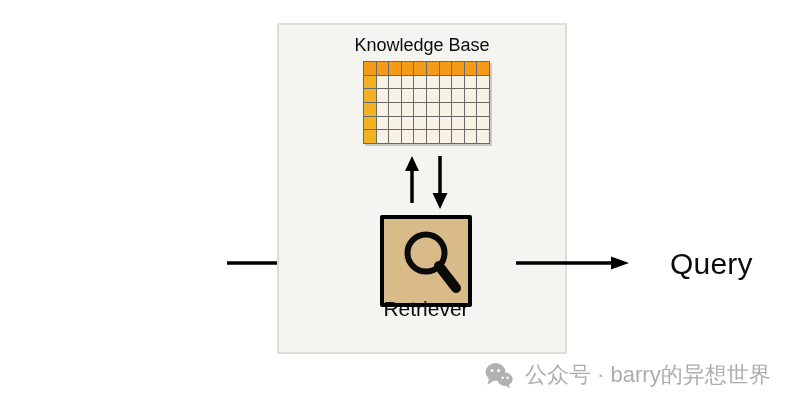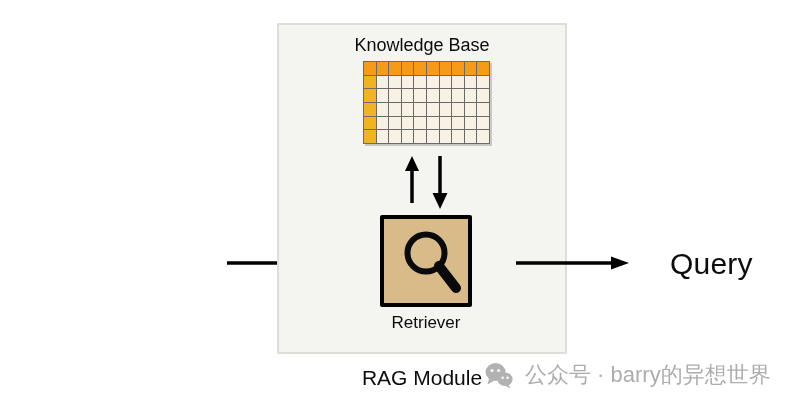--- a/index.html
+++ b/index.html
@@ -37,22 +37,22 @@
   .kb-cell.fc{background:var(--table-first-col,#f2b322);}
   .kb-cell.body{background:var(--table-cell,#f7f2e3);}
   .updown-svg{position:absolute;left:119px;top:127px;}
   .retriever-box{
     position:absolute;left:101px;top:190px;width:92px;height:92px;
     background:var(--retriever-bg,#d8bb88);border:4px solid #000;
     box-sizing:border-box;border-radius:2px;
     display:flex;align-items:center;justify-content:center;
   }
   .retriever-label{
-    position:absolute;left:47px;top:288px;width:200px;text-align:center;
-    font-size:17px;color:var(--text,#0c0c0c);line-height:1.2;
+    position:absolute;left:47px;top:271px;width:200px;text-align:center;
+    font-size:21px;color:var(--text,#0c0c0c);line-height:1.2;
   }
   .rag-module-label{
     position:absolute;left:347px;top:364px;width:150px;text-align:center;
     font-size:21px;color:var(--text,#0c0c0c);line-height:1.3;white-space:nowrap;
   }
   .watermark{
     position:absolute;left:484px;top:361px;display:flex;align-items:center;gap:12px;
     color:var(--watermark,#adadad);font-size:22px;line-height:1.3;white-space:nowrap;
   }
   .watermark .wm-icon{flex:0 0 auto;display:block;}
@@ -154,21 +154,20 @@
     <div class="retriever-label">Retriever</div>
   </div>
 
   <svg class="arrow-svg arrow-right" width="118" height="22" viewBox="0 0 118 22" aria-hidden="true">
     <line x1="2" y1="11" x2="99" y2="11" stroke="#000" stroke-width="3.5"></line>
     <polygon points="97,4.5 115,11 97,17.5" fill="#000"></polygon>
   </svg>
 
   <div class="big-label prompt">Query</div>
 
-  <div class="rag-module-label">RAG Module</div>
 
   <div class="watermark">
     <svg class="wm-icon" width="29" height="29" viewBox="0 0 29 29" aria-hidden="true">
       <ellipse cx="11.5" cy="11" rx="10" ry="9" fill="#b2b2b2"></ellipse>
       <polygon points="5,18 3.5,23.5 10.5,19.5" fill="#b2b2b2"></polygon>
       <ellipse cx="21" cy="18.2" rx="7.6" ry="6.8" fill="#b2b2b2"></ellipse>
       <polygon points="24.5,23.8 26.5,27.5 21,24.8" fill="#b2b2b2"></polygon>
       <circle cx="8" cy="9.5" r="1.5" fill="#ffffff"></circle>
       <circle cx="14.6" cy="9.5" r="1.5" fill="#ffffff"></circle>
       <circle cx="18.6" cy="16.8" r="1.2" fill="#ffffff"></circle>

